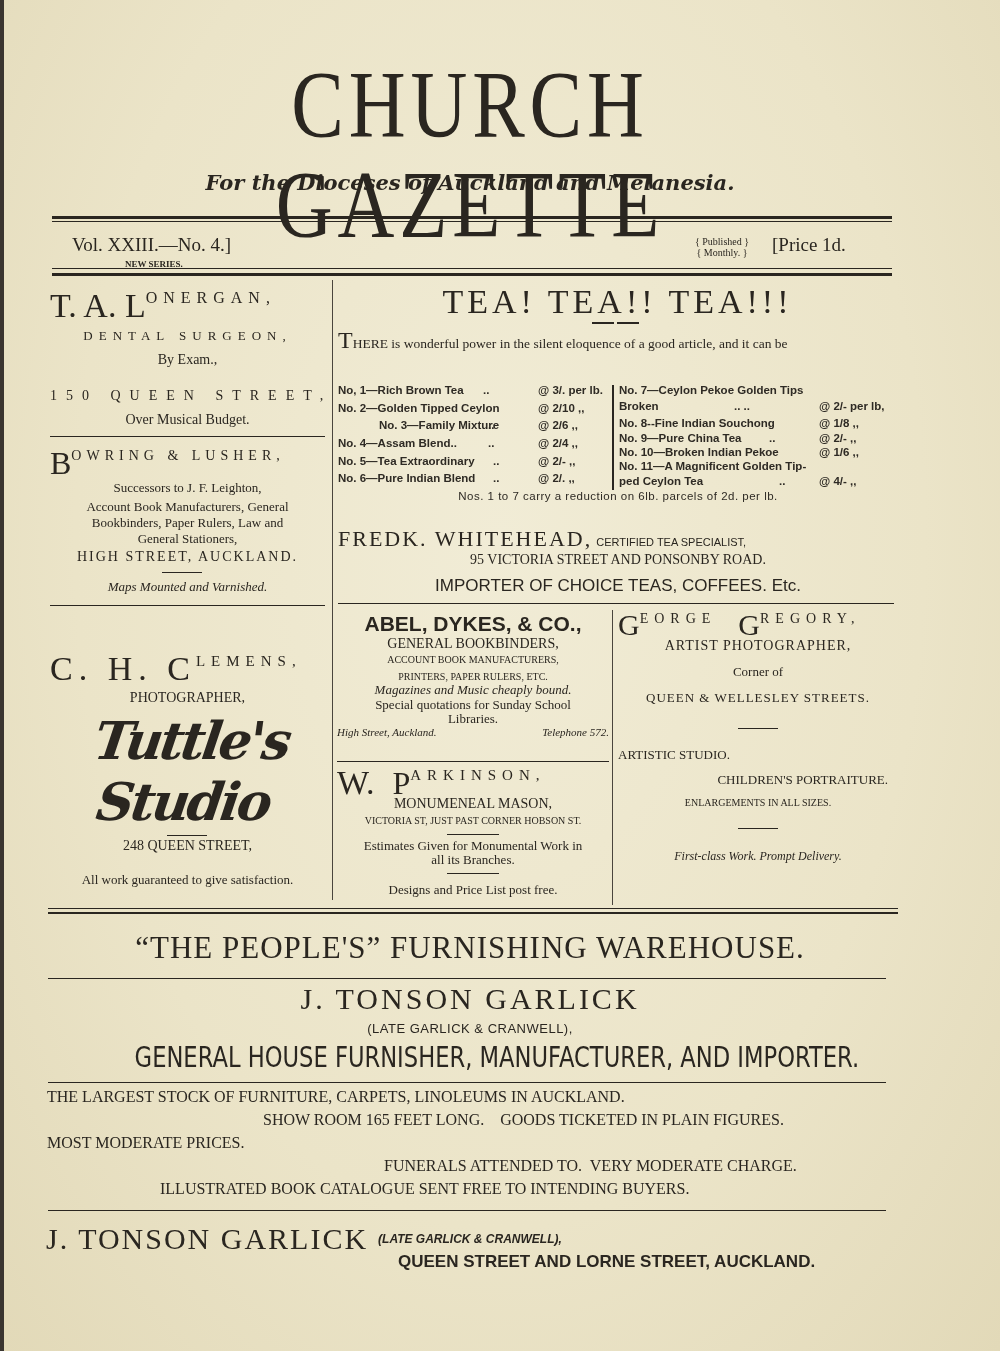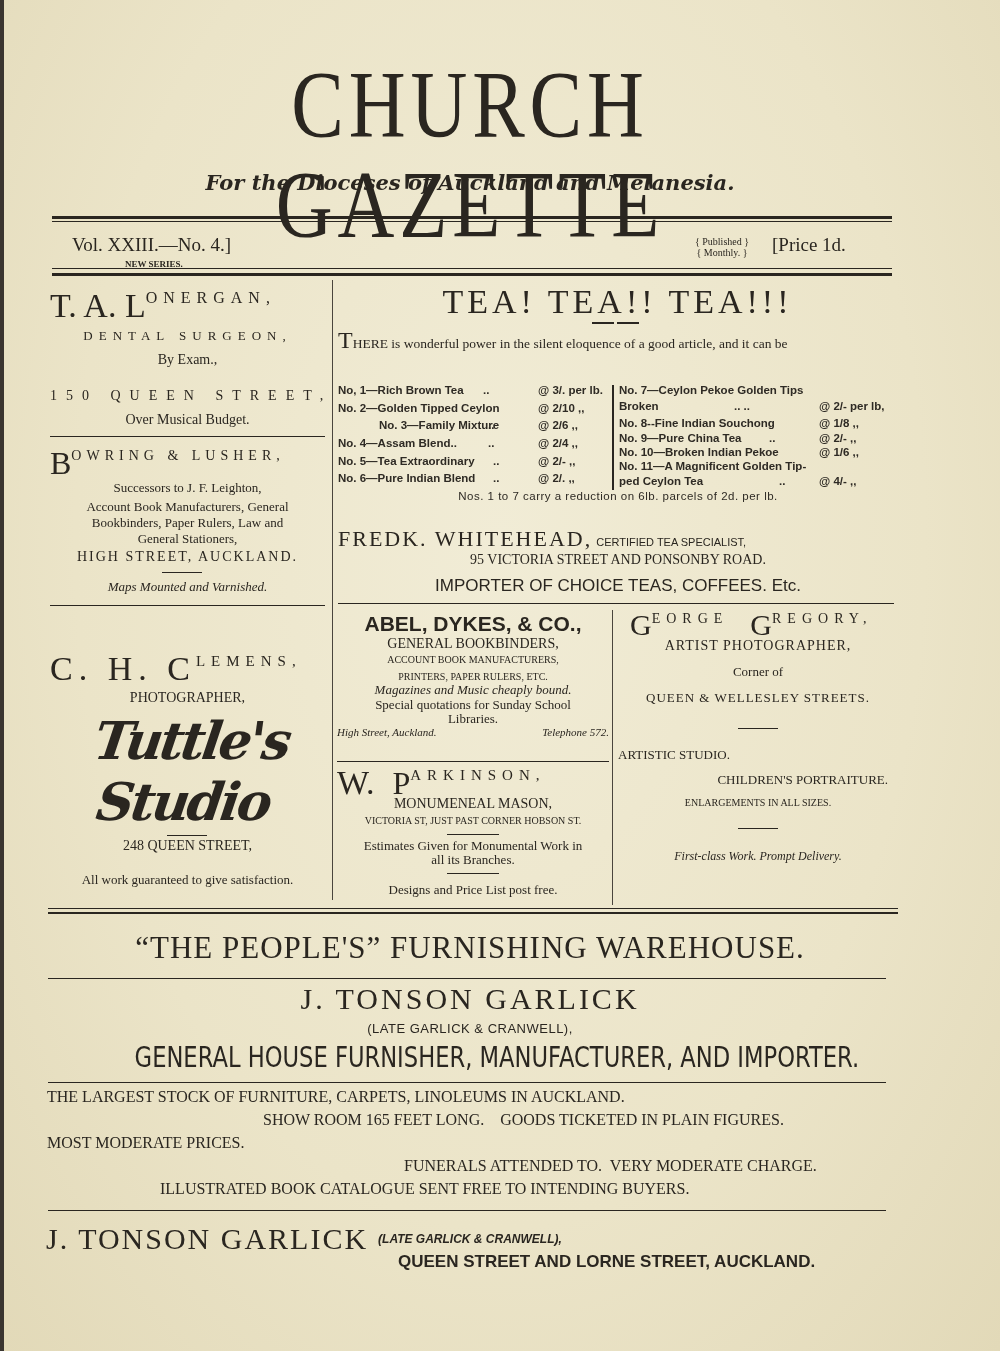--- a/index.html
+++ b/index.html
@@ -170,21 +170,21 @@
     <div style="font-size:14px;margin-top:-6px;">MONUMENEAL MASON,</div>
     <div style="font-size:10px;margin-top:3px;white-space:nowrap;">VICTORIA ST, JUST PAST CORNER HOBSON ST.</div>
     <div style="width:52px;height:1px;background:#2a2620;margin:8px auto 4px auto;"></div>
     <div style="font-size:13px;line-height:14px;">Estimates Given for Monumental Work in</div>
     <div style="font-size:13px;line-height:14px;">all its Branches.</div>
     <div style="width:52px;height:1px;background:#2a2620;margin:6px auto 8px auto;"></div>
     <div style="font-size:13px;">Designs and Price List post free.</div>
   </div>
 
   <div class="abs center" style="left:618px;top:608px;width:280px;">
-    <div style="white-space:nowrap;text-align:left;margin-left:12px;">
+    <div style="white-space:nowrap;text-align:left;">
       <span style="font-size:30px;">G</span><span class="ad-spaced" style="font-size:14px;vertical-align:12px;">EORGE</span>
       <span style="font-size:30px;margin-left:18px;">G</span><span class="ad-spaced" style="font-size:14px;vertical-align:12px;">REGORY,</span>
     </div>
     <div style="font-size:14px;letter-spacing:1px;margin-top:-4px;">ARTIST PHOTOGRAPHER,</div>
     <div style="font-size:13px;margin-top:10px;">Corner of</div>
     <div style="font-size:13px;letter-spacing:1px;margin-top:10px;white-space:nowrap;">QUEEN &amp; WELLESLEY STREETS.</div>
     <div style="width:40px;height:1px;background:#2a2620;margin:22px auto 18px auto;"></div>
     <div style="font-size:13px;text-align:left;">ARTISTIC STUDIO.</div>
     <div style="font-size:13px;text-align:right;margin-top:9px;margin-right:10px;">CHILDREN'S PORTRAITURE.</div>
     <div style="font-size:10px;margin-top:9px;">ENLARGEMENTS IN ALL SIZES.</div>
@@ -200,21 +200,21 @@
   <div class="abs center" style="left:40px;top:982px;width:860px;font-size:30px;letter-spacing:3px;">J. TONSON GARLICK</div>
   <div class="abs center sans" style="left:40px;top:1021px;width:860px;font-size:13px;letter-spacing:0.5px;">(LATE GARLICK &amp; CRANWELL),</div>
   <div class="abs center" style="left:40px;top:1040px;width:860px;height:40px;overflow:visible;">
     <div class="cond" style="font-size:29px;transform:scaleX(0.78);transform-origin:center;white-space:nowrap;">GENERAL HOUSE FURNISHER, MANUFACTURER, AND IMPORTER.</div>
   </div>
   <div class="rule" style="left:48px;top:1082px;width:838px;height:1px;"></div>
 
   <div class="abs" style="left:47px;top:1088px;font-size:16px;white-space:nowrap;">THE LARGEST STOCK OF FURNITURE, CARPETS, LINOLEUMS IN AUCKLAND.</div>
   <div class="abs" style="left:263px;top:1111px;font-size:16px;white-space:pre;">SHOW ROOM 165 FEET LONG.    GOODS TICKETED IN PLAIN FIGURES.</div>
   <div class="abs" style="left:47px;top:1134px;font-size:16px;white-space:nowrap;">MOST MODERATE PRICES.</div>
-  <div class="abs" style="left:404px;top:1157px;font-size:16px;white-space:pre;">FUNERALS ATTENDED TO.  VERY MODERATE CHARGE.</div>
+  <div class="abs" style="left:384px;top:1157px;font-size:16px;white-space:pre;">FUNERALS ATTENDED TO.  VERY MODERATE CHARGE.</div>
   <div class="abs" style="left:160px;top:1180px;font-size:16px;white-space:nowrap;">ILLUSTRATED BOOK CATALOGUE SENT FREE TO INTENDING BUYERS.</div>
 
   <div class="rule" style="left:48px;top:1210px;width:838px;height:1px;"></div>
 
   <div class="abs" style="left:46px;top:1222px;white-space:nowrap;">
     <span style="font-size:30px;letter-spacing:2px;">J. TONSON GARLICK</span>
     <span class="sans italic" style="font-size:12px;font-weight:bold;margin-left:6px;vertical-align:6px;">(LATE GARLICK &amp; CRANWELL),</span>
   </div>
   <div class="abs sans" style="left:398px;top:1252px;font-size:17px;font-weight:bold;white-space:nowrap;">QUEEN STREET AND LORNE STREET, AUCKLAND.</div>
 </div>

